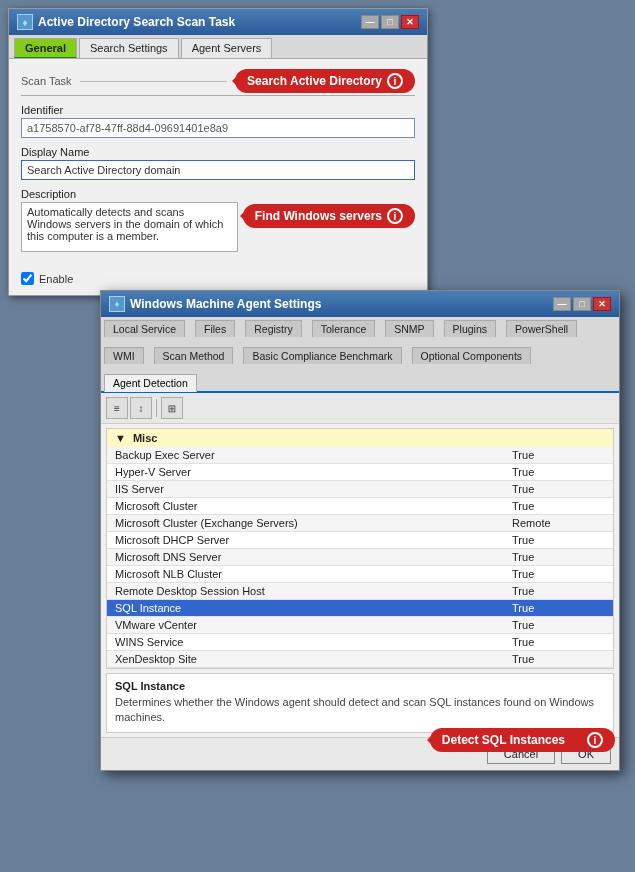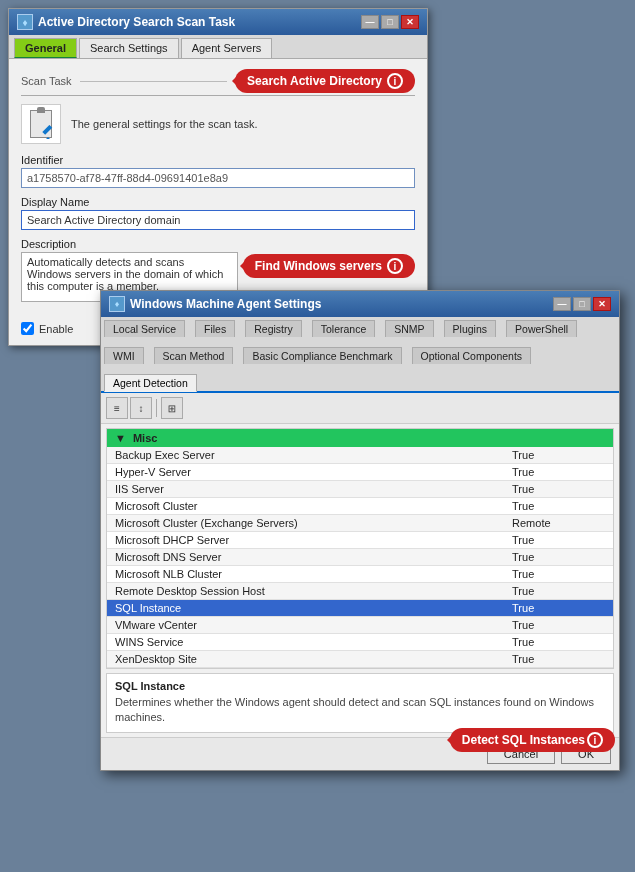--- a/index.html
+++ b/index.html
@@ -227,21 +227,21 @@
     }
     .toolbar-separator { width: 1px; height: 18px; background: #aaa; margin: 0 2px; }
 
     
     .misc-table {
       width: 100%;
       border-collapse: collapse;
       font-size: 11px;
     }
     .misc-header {
-      background: #22c55e;
+      background: #fef9c3;
       font-weight: bold;
       font-size: 11px;
       padding: 3px 8px;
       color: #222;
     }
     .misc-row td {
       padding: 2px 8px;
       border-bottom: 1px solid #e0e0e0;
       color: #222;
     }
@@ -290,21 +290,21 @@
     }
     .callout-badge3 {
       background: #cc2222;
       color: white;
       border-radius: 12px;
       padding: 4px 12px;
       font-size: 12px;
       font-weight: bold;
       display: inline-flex;
       align-items: center;
-      gap: 2px;
+      gap: 22px;
       position: absolute;
       right: 20px;
       bottom: 120px;
     }
     .callout-badge3::before {
       content: '';
       position: absolute;
       left: -8px; top: 50%;
       transform: translateY(-50%);
       border: 5px solid transparent;
@@ -341,34 +341,20 @@
     
     <div class="section-label">
       <span style="font-size:11px;color:#555;">Scan Task</span>
       <div class="line"></div>
       <div class="callout-badge">
         <span>Search Active Directory</span>
         <div class="info-circle">i</div>
       </div>
     </div>
 
-    <div class="scan-task-row">
-      <div class="scan-task-icon">
-        <div style="width:22px;height:28px;background:#e8e8e8;border:1px solid #888;position:relative;">
-          <div style="position:absolute;top:-4px;left:50%;transform:translateX(-50%);width:8px;height:6px;background:#888;border-radius:2px 2px 0 0;"></div>
-          <div style="position:absolute;bottom:-2px;right:-4px;width:14px;height:14px;">
-            <svg width="14" height="14" viewBox="0 0 14 14">
-              <rect x="3" y="1" width="4" height="10" fill="#1177cc" transform="rotate(45 7 7)"></rect>
-              <polygon points="7,12 5,14 9,14" fill="#1177cc"></polygon>
-            </svg>
-          </div>
-        </div>
-      </div>
-      <div style="font-size:11px;color:#333;">The general settings for the scan task.</div>
-    </div>
 
     
     <div class="field-label">Identifier</div>
     <input type="text" class="field-input" readonly="" style="color: rgb(85, 85, 85);" value="a1758570-af78-47ff-88d4-09691401e8a9">
 
     
     <div class="field-label">Display Name</div>
     <input type="text" class="field-input highlighted" value="Search Active Directory domain" style="">
 
     

